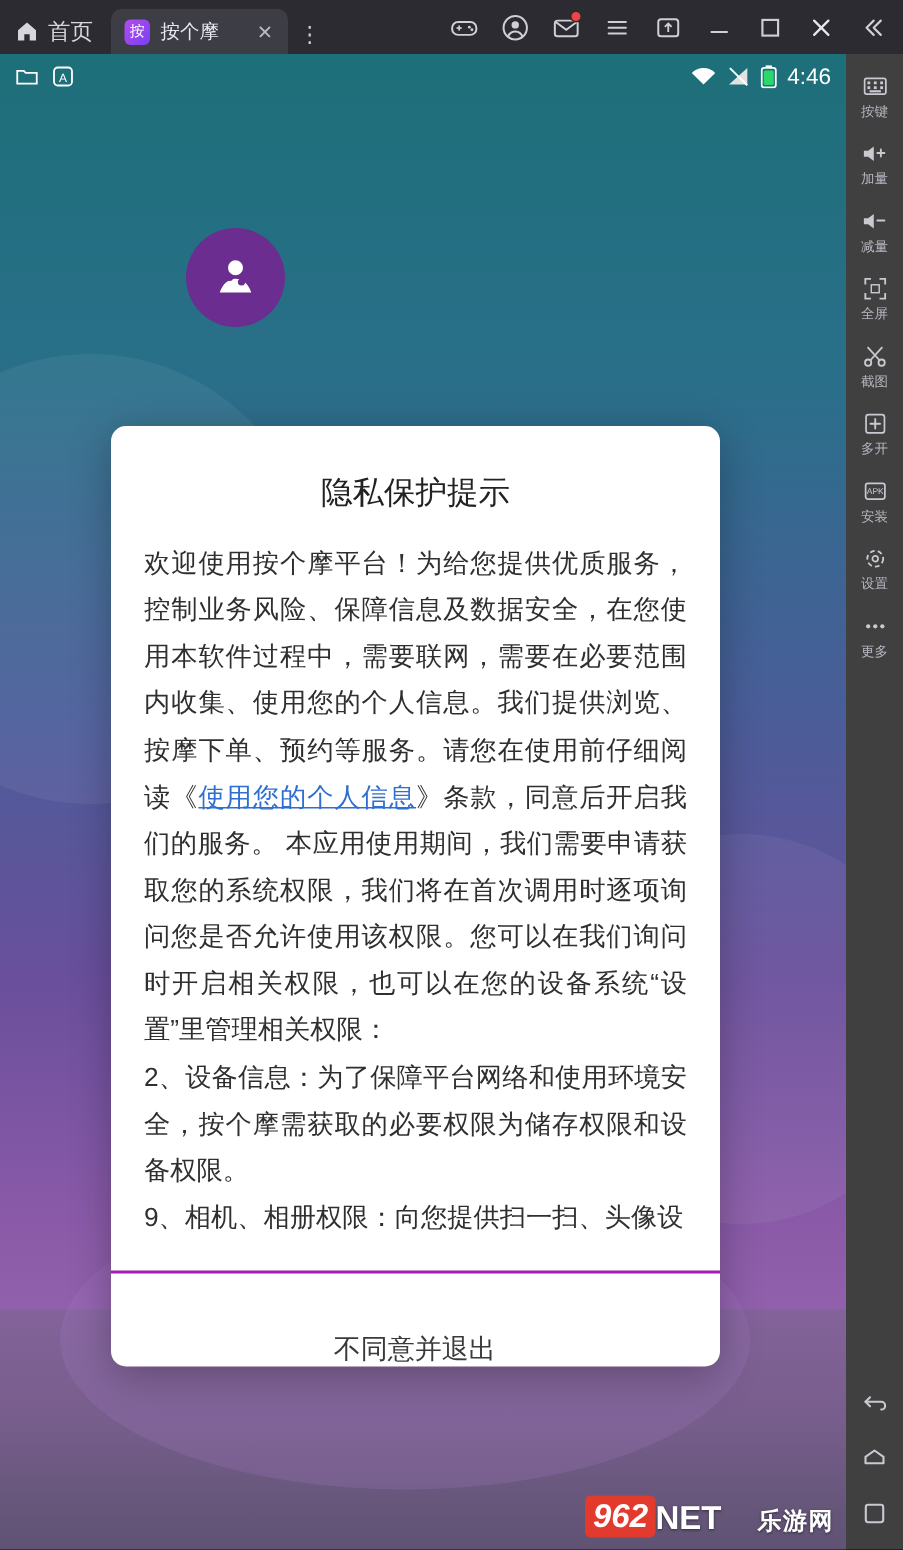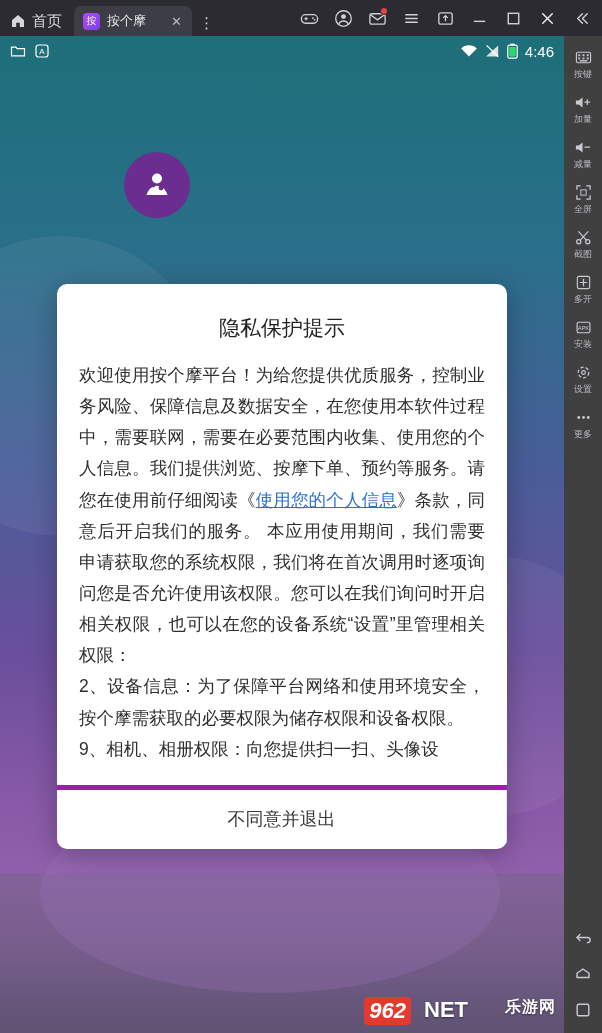--- a/index.html
+++ b/index.html
@@ -100,52 +100,53 @@
     position: absolute; z-index: 3;
     left: 124px; top: 116px;
     width: 66px; height: 66px; border-radius: 50%;
     background: #6b2d8f;
     display: flex; align-items: center; justify-content: center;
   }
 
   
   .dialog {
     position: absolute; z-index: 5;
-    left: 57px; top: 248px; width: 450px;
+    left: 74px; top: 248px; width: 406px;
     background: #fff; border-radius: 10px;
     overflow: hidden;
     box-shadow: 0 6px 28px rgba(0,0,0,0.28);
   }
   .dlg-title {
     text-align: center; font-size: 21px; color: #222;
     padding: 30px 0 18px;
   }
   .dlg-body {
     padding: 0 22px 20px;
     font-size: 17.5px; line-height: 1.78;
     color: #2f2f2f;
     text-align: justify;
   }
   .dlg-body a { color: #2f6fd0; text-decoration: underline; }
   .dlg-body p { margin: 0; }
   .dlg-actions {
-    display: flex; border-top: 5px solid #a21caf;
+    display: flex; border-top: 2px solid #a21caf;
     height: 64px;
+    align-items: flex-end;
   }
   .dlg-btn {
     flex: 1; display: flex; align-items: center; justify-content: center;
     font-size: 18px; color: #3a3a3a;
   }
   .dlg-btn.primary { color: #a042d8; }
   .dlg-sep { width: 1px; background: #e6e6e6; }
 
   
   .watermark {
     position: absolute; right: 8px; bottom: 8px; z-index: 6;
-    display: flex; align-items: flex-start; gap: 13px;
+    display: flex; align-items: flex-end; gap: 0;
     font-size: 22px; font-weight: bold;
   }
   .wm-num {
     background: #e23b2e; color: #fff; border-radius: 4px;
     padding: 1px 5px; font-style: italic;
   }
   .wm-net { color: #fff; text-shadow: 0 1px 2px rgba(0,0,0,.5); }
   .wm-cn { color: #fff; font-size: 16px; letter-spacing: 1px; text-shadow: 0 1px 2px rgba(0,0,0,.5); margin-left: 24px; }
 
   

